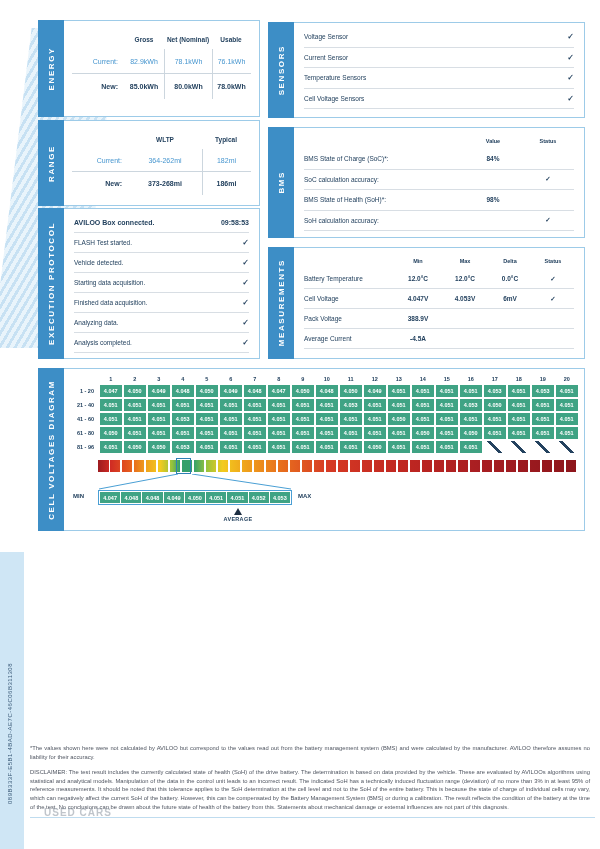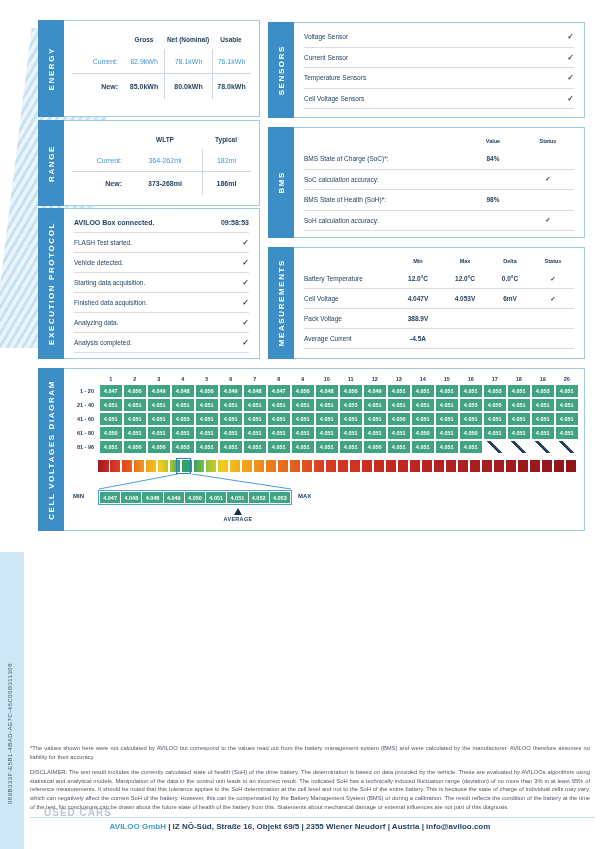--- a/index.html
+++ b/index.html
@@ -456,15 +456,14 @@
           <div class="lab">AVERAGE</div>
         </div>
       </div>
     </div>
   </div>
 
   <div class="note">*The values shown here were not calculated by AVILOO but correspond to the values read out from the battery management system (BMS) and were calculated by the manufacturer. AVILOO therefore assumes no liability for their accuracy.</div>
   <div class="discl">DISCLAIMER: The test result includes the currently calculated state of health (SoH) of the drive battery. The determination is based on data provided by the vehicle. These are evaluated by AVILOOs algorithms using statistical and analytical models. Manipulation of the data in the control unit leads to an incorrect result. The indicated SoH has a technically induced fluctuation range (deviation) of no more than 3% in at least 95% of reference measurements. It should be noted that this tolerance applies to the SoH determination at the cell level and not to the SoH of the entire battery. This is because the state of charge of individual cells may vary, which can negatively affect the current SoH of the battery. However, this can be compensated by the Battery Management System (BMS) or during a calibration. The result reflects the condition of the battery at the time of the test. No conclusions can be drawn about the future state of health of the battery from this. Statements about mechanical damage or external influences are not part of this diagnosis.</div>
   <div class="wmark">USED CARS</div>
   <div class="footrule"></div>
-  <div class="footer"><span class="brand">AVILOO GmbH</span><span> | IZ NÖ-Süd, Straße 16, Objekt 69/5 | 2355 Wiener Neudorf | Austria | info@aviloo.com</span></div>
 
 </div>
 
 </body></html>

